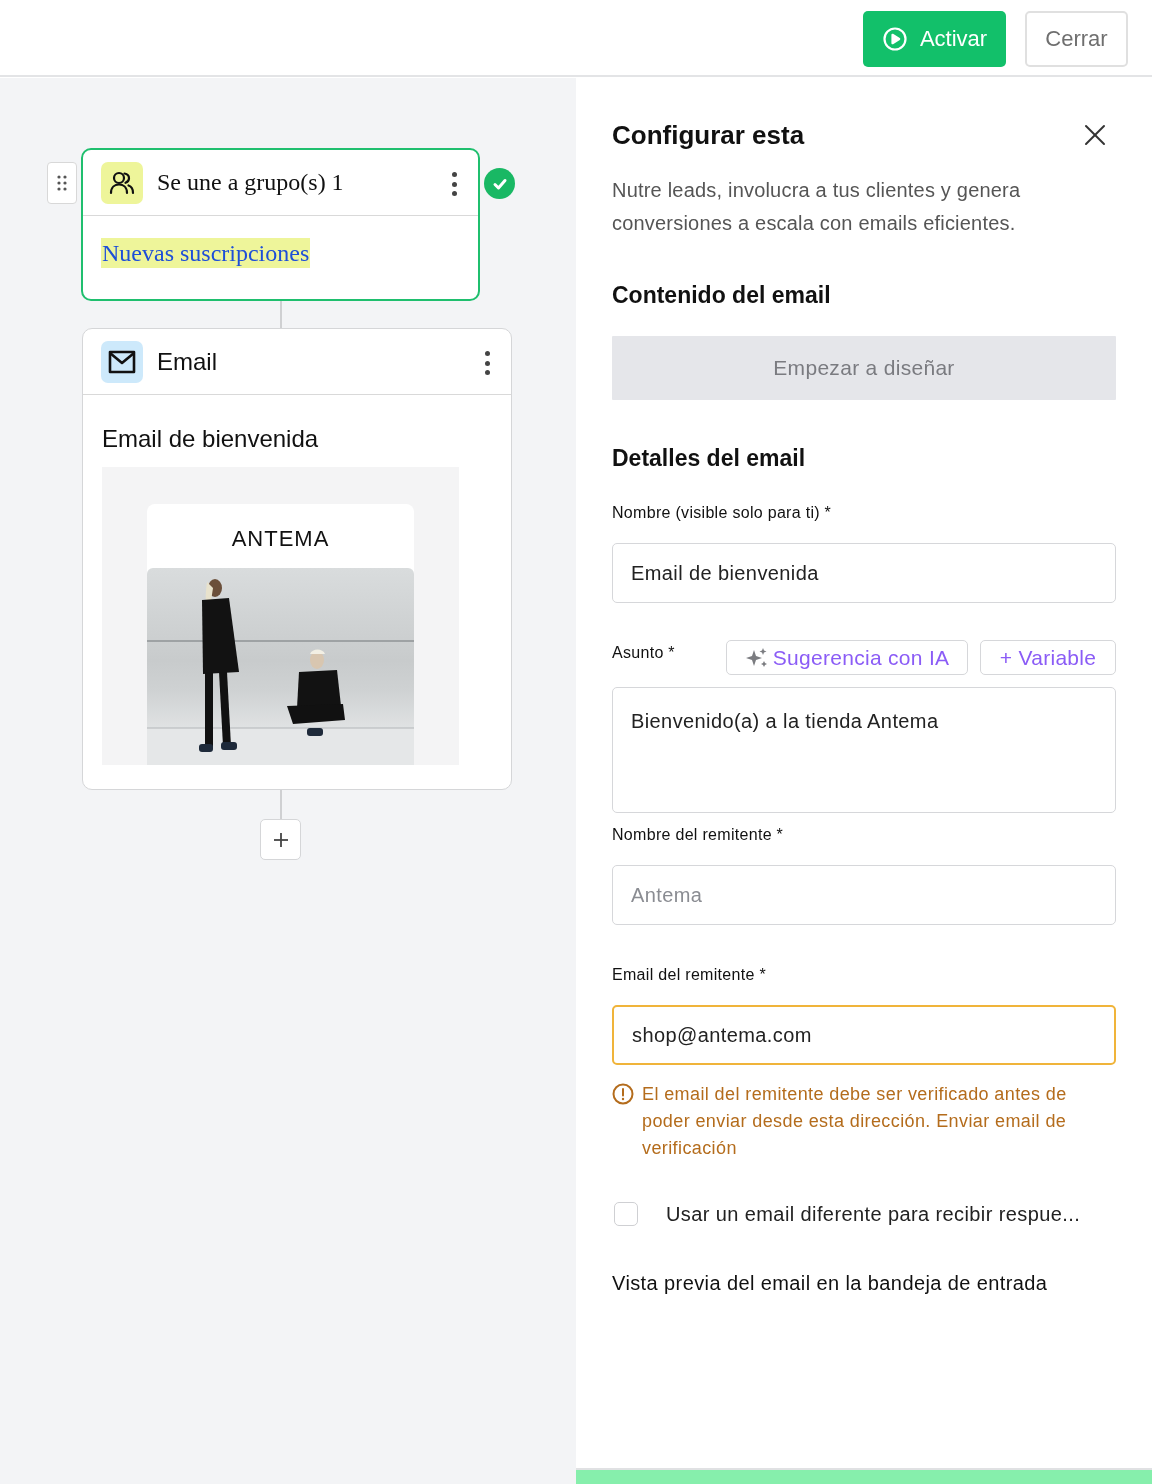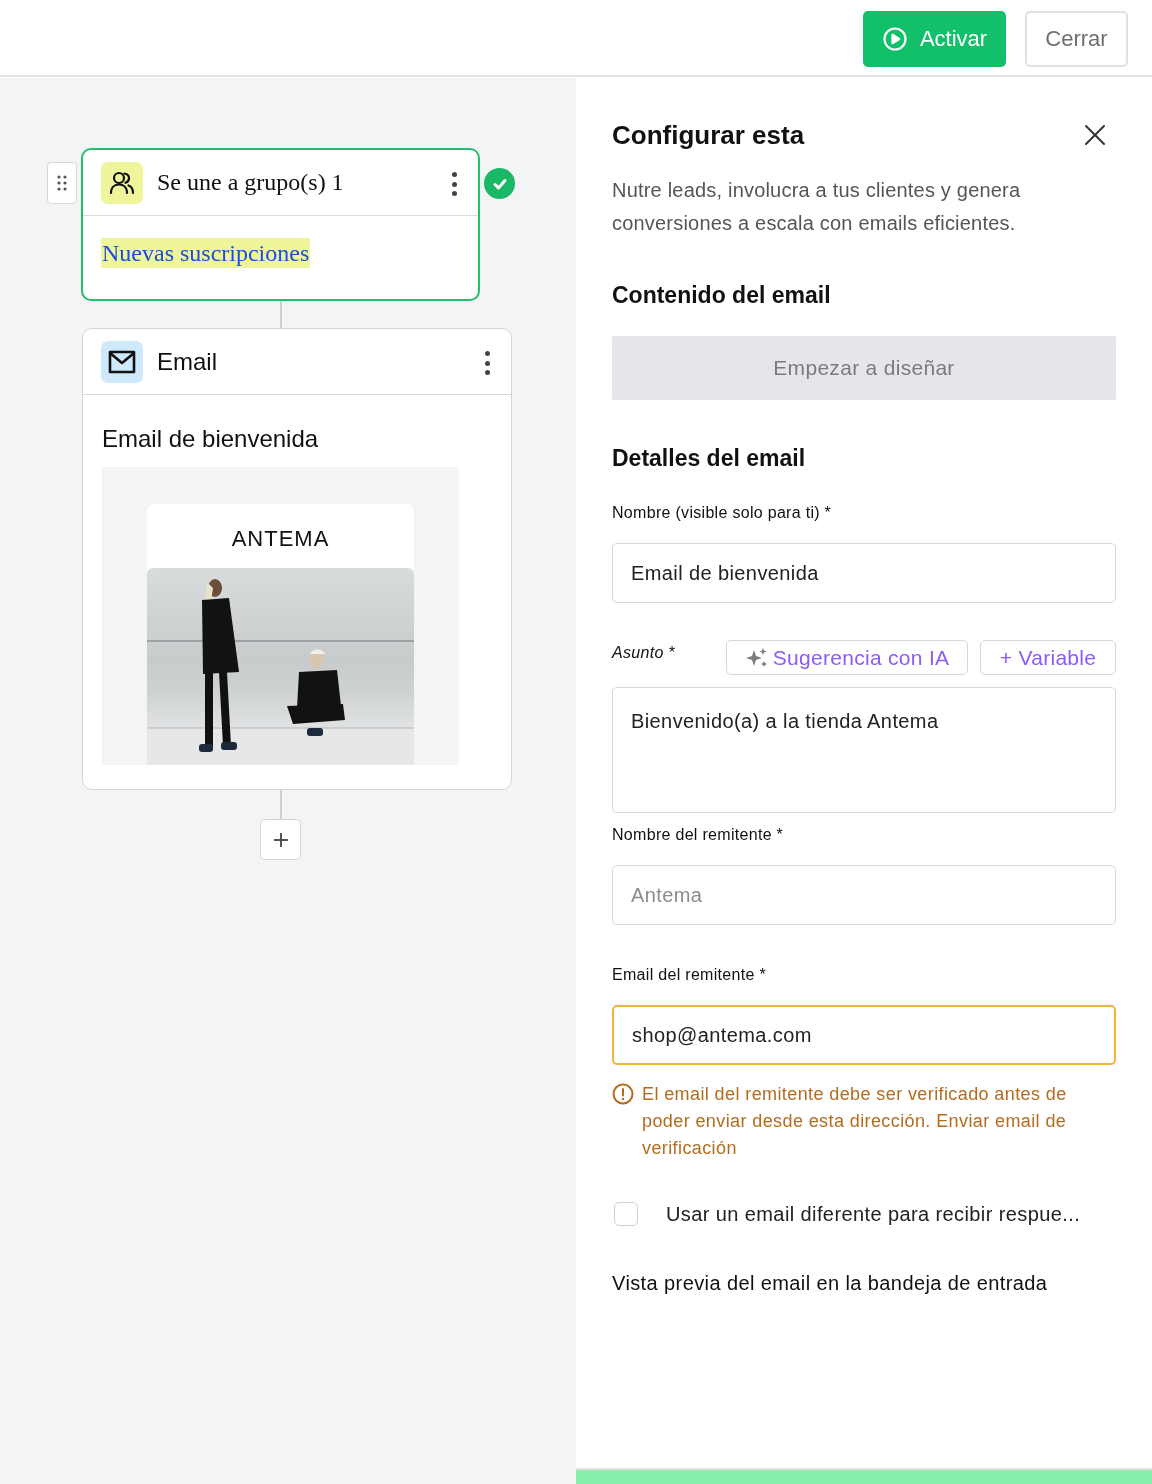--- a/index.html
+++ b/index.html
@@ -194,21 +194,21 @@
     <span>Empezar a diseñar</span>
   </button>
 
   <div class="section-title" style="top:367px;">Detalles del email</div>
 
   <div class="field-label" style="top:426px;">Nombre (visible solo para ti) *</div>
   <div class="input" style="top:465px;height:60px;">
     <span>Email de bienvenida</span>
   </div>
 
-  <div class="field-label" style="top:566px;font-style:italic;">Asunto *</div>
+  <div class="field-label" style="top:566px;">Asunto *</div>
   <div class="chip" style="left:150px;width:242px;">
     <svg width="24" height="22" viewBox="0 0 24 22" fill="#7b7c80">
       <path d="M9 3 L11 9 L17 11 L11 13 L9 19 L7 13 L1 11 L7 9 Z"></path>
       <path d="M18 1 L19 3.5 L21.5 4.5 L19 5.5 L18 8 L17 5.5 L14.5 4.5 L17 3.5 Z"></path>
       <path d="M19 14 L20 16 L22 17 L20 18 L19 20 L18 18 L16 17 L18 16 Z"></path>
     </svg>
     <span>Sugerencia con IA</span>
   </div>
   <div class="chip" style="left:404px;width:136px;">
     <span>+ Variable</span>

